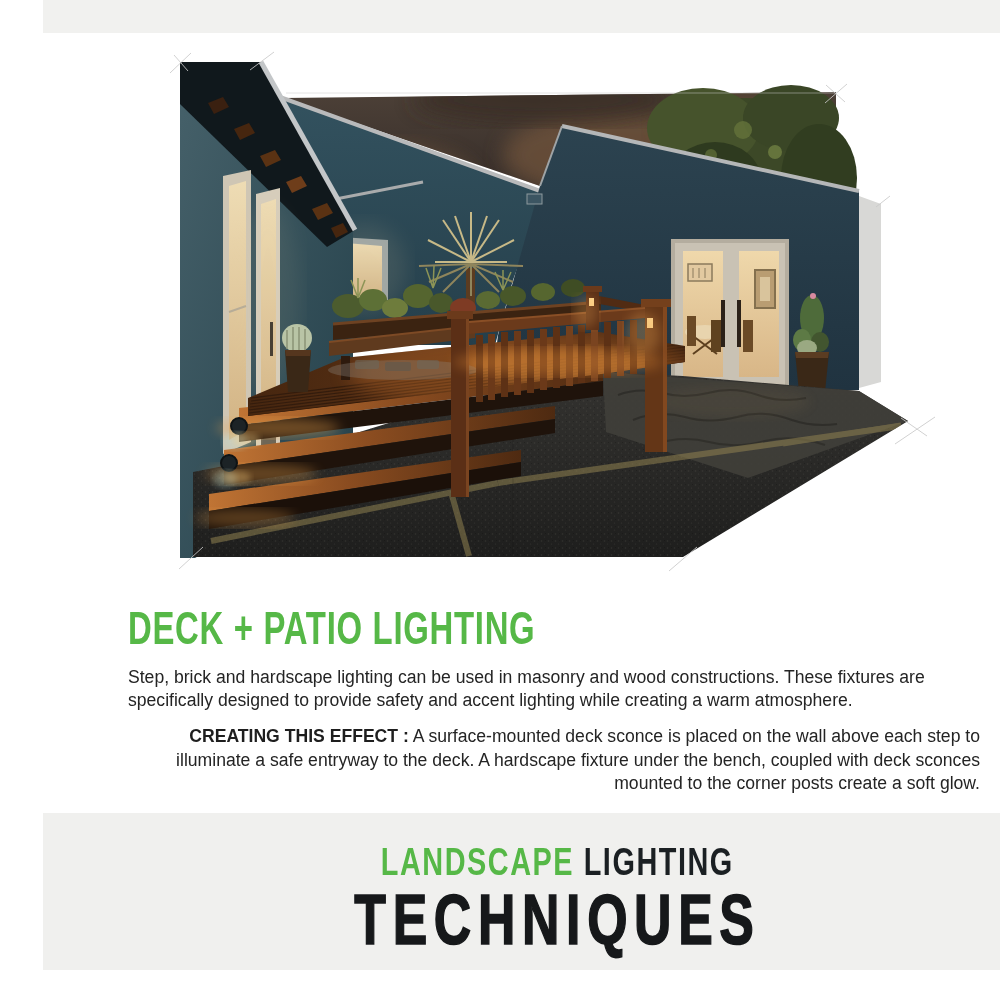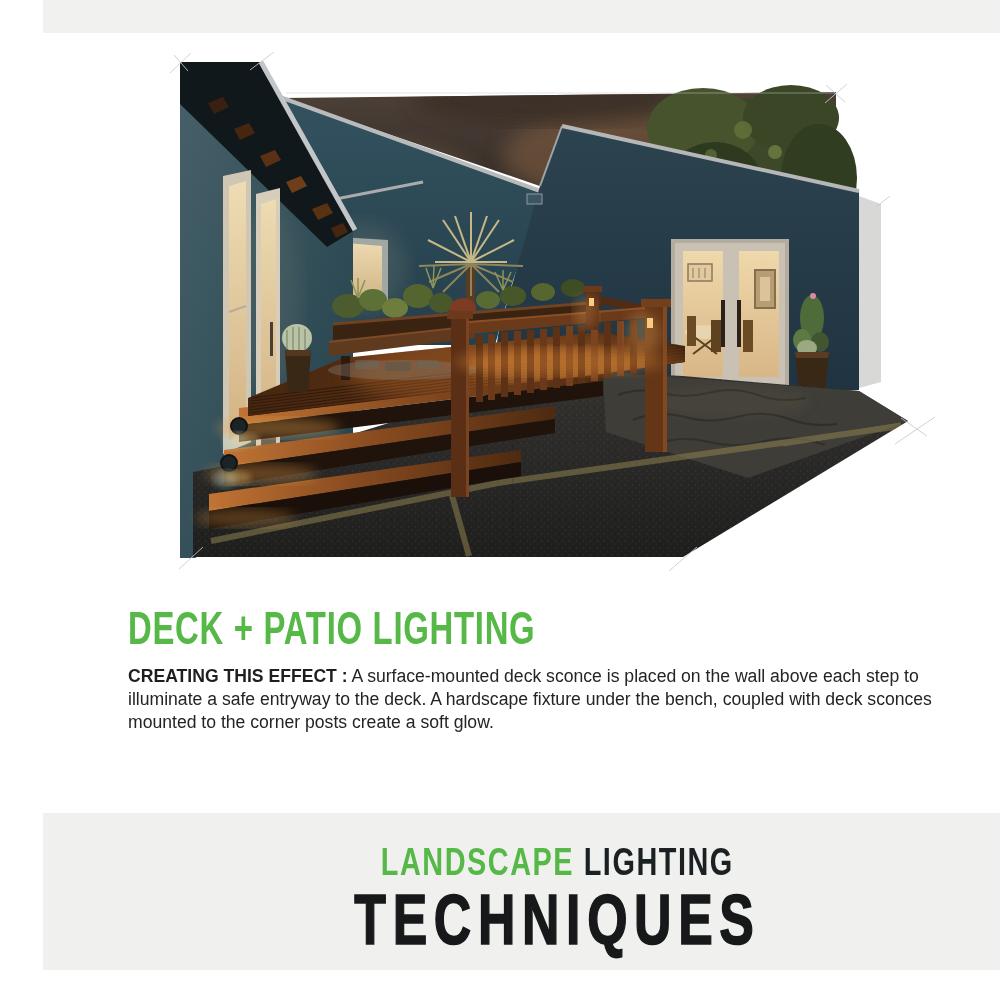--- a/index.html
+++ b/index.html
@@ -12,21 +12,21 @@
   }
   .band-top { position:absolute; left:0; top:0; width:1000px; height:33px; background:#f1f1ef; }
   .hero { position:absolute; left:0; top:0; width:1000px; height:600px; }
   .article { position:absolute; left:85px; top:604px; width:852px; }
   .headline {
     display:inline-block; transform:scaleX(.70); transform-origin:left center;
     font-size:47px; font-weight:bold; letter-spacing:1px; white-space:nowrap;
     color:#56b847; line-height:1.0;
   }
   .intro { margin-top:14px; font-size:17.6px; line-height:23.2px; color:#242424; }
-  .effect { margin-top:13px; font-size:17.6px; line-height:23.2px; color:#242424; }
+  .effect { margin-top:13px; font-size:17.6px; line-height:23.2px; color:#242424;text-align:right; }
   .effect b { font-weight:bold; color:#1e1e1e; }
   .footer {
     position:absolute; left:0; top:813px; width:1000px; height:157px;
     background:#f0f0ee; display:flex; flex-direction:column; align-items:center;
     padding-top:30px;
     padding-left:28px;
   }
   .brandline {
     transform:scaleX(.76); transform-origin:center top; white-space:nowrap;
     font-size:38px; font-weight:bold; letter-spacing:2px; line-height:1.05;
@@ -381,20 +381,21 @@
       <line x1="852" y1="444" x2="892" y2="417"></line>
         <line x1="858" y1="418" x2="884" y2="436"></line>
       <line x1="136" y1="569" x2="160" y2="547"></line>
       <line x1="626" y1="571" x2="654" y2="547"></line>
       <line x1="833" y1="207" x2="847" y2="196"></line>
     </g>
   </svg>
 
   <div class="article">
     <h1><span class="headline">DECK + PATIO LIGHTING</span></h1>
+    <p class="intro">Step, brick and hardscape lighting can be used in masonry and wood constructions. These fixtures are specifically designed to provide safety and accent lighting while creating a warm atmosphere.</p>
     <p class="effect"><b>CREATING THIS EFFECT :</b><span> A surface-mounted deck sconce is placed on the wall above each step to illuminate a safe entryway to the deck. A hardscape fixture under the bench, coupled with deck sconces mounted to the corner posts create a soft glow.</span></p>
   </div>
 
   <div class="footer">
     <div class="brandline"><span class="brand-green">LANDSCAPE</span><span class="brand-dark"> </span><span class="brand-dark">LIGHTING</span></div>
     <div class="series">TECHNIQUES</div>
   </div>
 
 </div>
 

